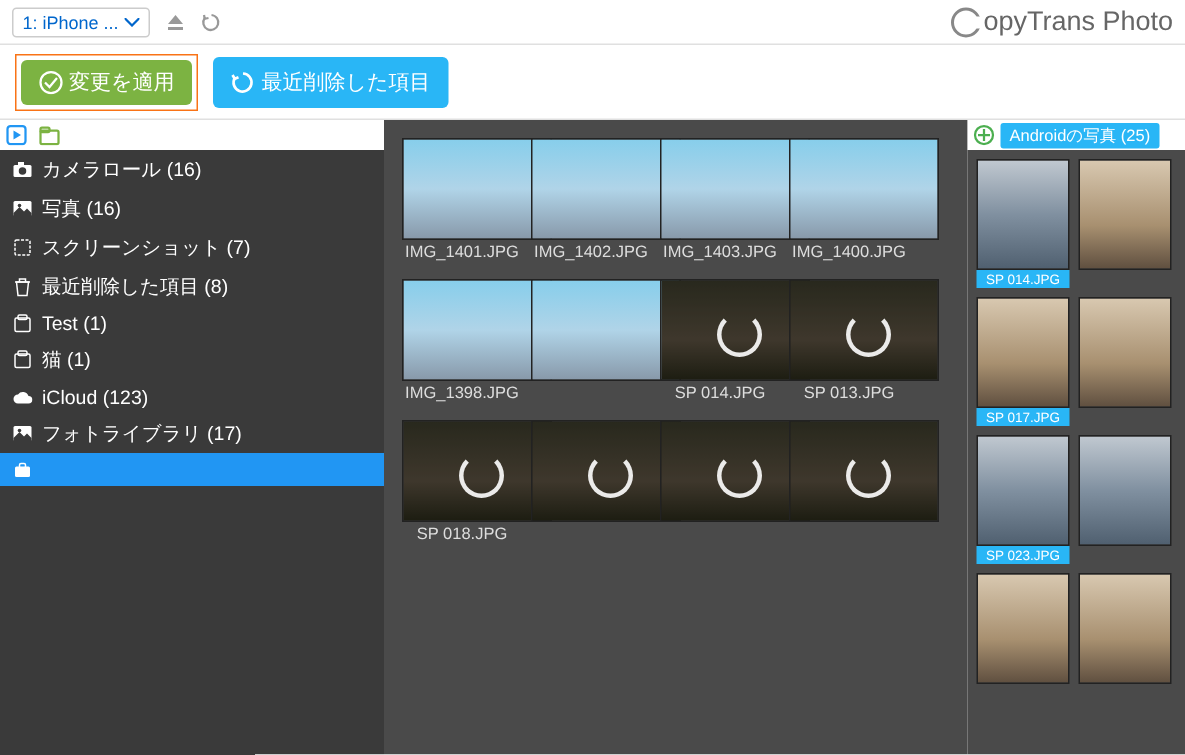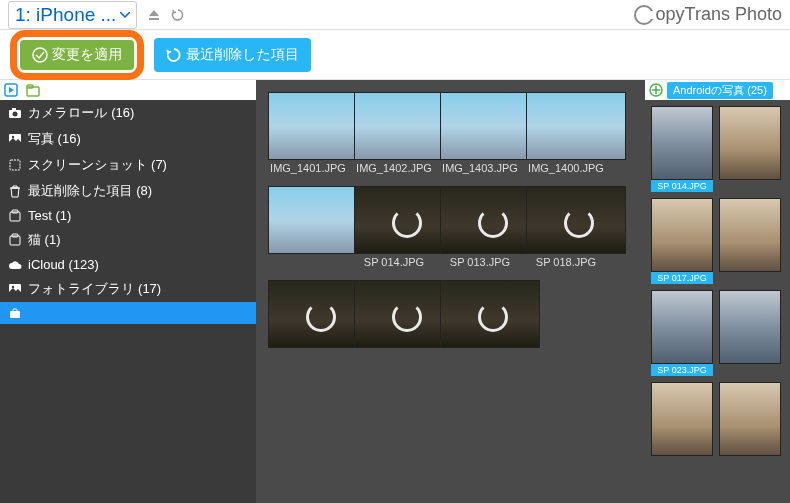--- a/index.html
+++ b/index.html
@@ -1,26 +1,26 @@
 <!DOCTYPE html>
 <html><head>
 <meta charset="utf-8">
 <style>
 * { margin: 0; padding: 0; box-sizing: border-box; font-family: Arial, sans-serif; }
 body { width: 790px; height: 503px; overflow: hidden; background: #fff; }
 
 .top-bar { height: 30px; display: flex; align-items: center; padding: 0 8px; border-bottom: 1px solid #e0e0e0; }
-.device-select { color: #0066cc; font-size: 19px; border: 1px solid #ccc; padding: 2px 6px; border-radius: 3px; cursor: pointer; display: flex; align-items: center; gap: 4px; }
+.device-select { color: #0066cc; font-size: 12px; border: 1px solid #ccc; padding: 2px 6px; border-radius: 3px; cursor: pointer; display: flex; align-items: center; gap: 4px; }
 .top-icon { margin-left: 10px; color: #888; cursor: pointer; }
 .app-title { margin-left: auto; font-size: 18px; color: #666; display: flex; align-items: center; gap: 2px; }
 .app-title .c-logo { width: 20px; height: 20px; border: 2px solid #888; border-radius: 50%; display: inline-block; position: relative; }
 .app-title .c-logo::after { content: ''; position: absolute; right: -2px; top: 4px; width: 6px; height: 8px; background: #fff; }
 
 .action-bar { height: 50px; display: flex; align-items: center; padding: 0 10px; gap: 10px; border-bottom: 1px solid #e0e0e0; }
-.btn-apply-wrap { border: 7px solid #f97316; border-radius: 15px; padding: 3px; }
+.btn-apply-wrap { border: 1px solid #f97316; border-radius: 0; padding: 3px; }
 .btn-apply { background: #7cb342; color: #fff; padding: 6px 12px; border-radius: 4px; border: none; font-size: 14px; cursor: pointer; display: flex; align-items: center; gap: 4px; }
 .btn-backup { background: #29b6f6; color: #fff; padding: 8px 12px; border-radius: 4px; border: none; font-size: 14px; cursor: pointer; display: flex; align-items: center; gap: 4px; }
 
 .main { display: flex; height: 423px; }
 
 .sidebar { width: 256px; background: #3a3a3a; color: #fff; font-size: 13px; display: flex; flex-direction: column; }
 .sidebar-tabs { height: 20px; background: #fff; display: flex; align-items: center; padding: 0 4px; gap: 8px; }
 .tab-icon { width: 14px; height: 14px; }
 .sidebar-list { flex: 1; overflow-y: auto; }
 .sidebar-item { display: flex; align-items: center; padding: 4px 8px; gap: 6px; cursor: pointer; }
@@ -204,20 +204,24 @@
         <div class="thumb">
           <div class="thumb-img"></div>
           <div class="thumb-label">IMG_1403.JPG</div>
         </div>
         <div class="thumb">
           <div class="thumb-img"></div>
           <div class="thumb-label">IMG_1400.JPG</div>
         </div>
         <div class="thumb">
           <div class="thumb-img"></div>
+          <div class="thumb-label">IMG_1398.JPG</div>
+        </div>
+        <div class="thumb">
+          <div class="thumb-img"></div>
         </div>
         <div class="thumb">
           <div class="thumb-img dark sync"></div>
           <div class="thumb-label">SP 014.JPG</div>
         </div>
         <div class="thumb">
           <div class="thumb-img dark sync"></div>
           <div class="thumb-label">SP 013.JPG</div>
         </div>
         <div class="thumb">

